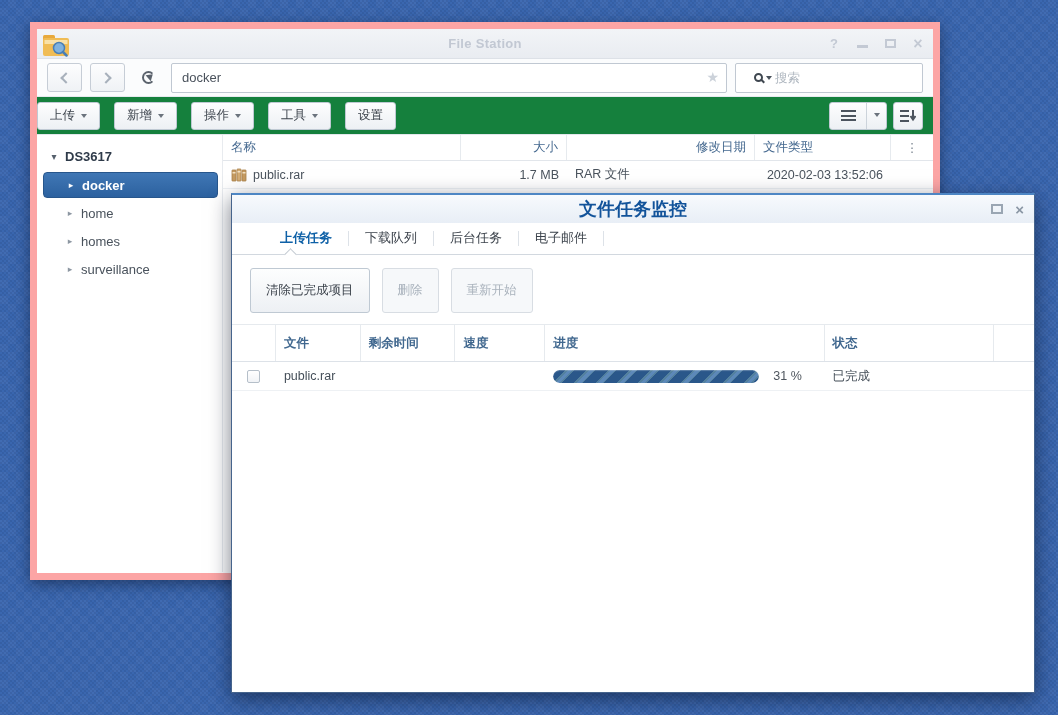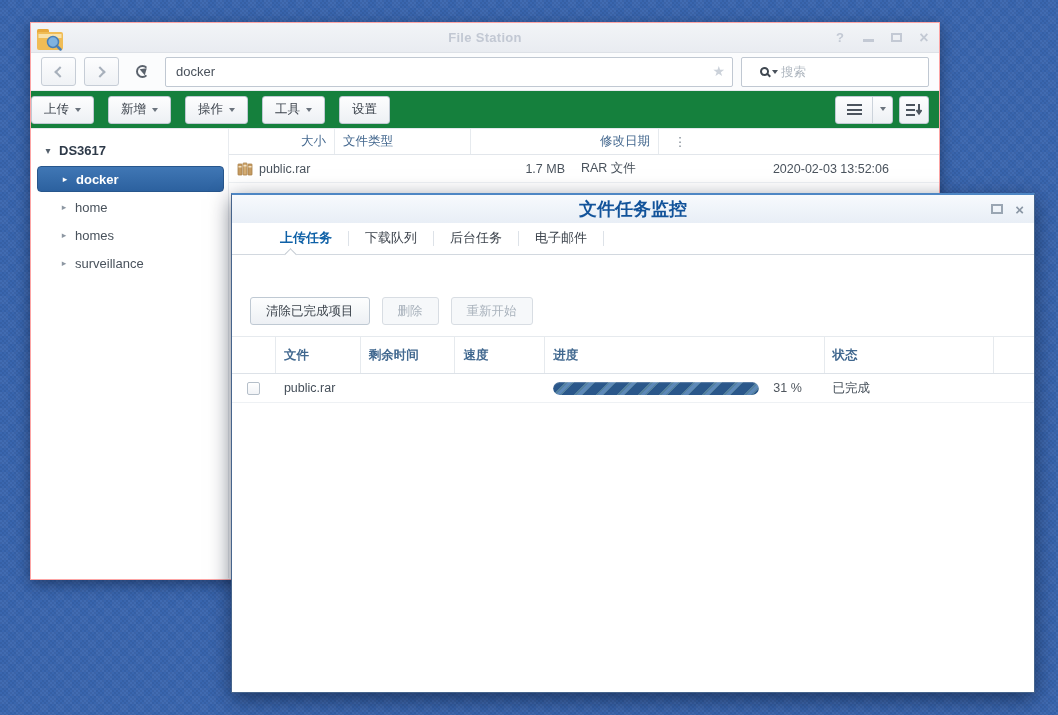--- a/index.html
+++ b/index.html
@@ -10,21 +10,21 @@
     background-image:
       conic-gradient(rgba(5,15,45,.09) 25%, transparent 0 50%, rgba(5,15,45,.09) 0 75%, transparent 0),
       conic-gradient(rgba(255,255,255,.035) 25%, transparent 0 50%, rgba(255,255,255,.035) 0 75%, transparent 0);
     background-size:4px 4px, 16px 16px;
     position:relative;
   }
 
   
   .fs-window {
     position:absolute; left:30px; top:22px; width:910px; height:558px;
-    background:#fff; border:1px solid #fca5a5;
+    background:#fff; border:7px solid #fca5a5;
     box-shadow:0 4px 14px rgba(8,18,40,.5);
   }
   .fs-titlebar {
     height:30px; background:linear-gradient(#f2f4f7,#e9ecf1);
     border-bottom:1px solid #dde1e7; position:relative;
     display:flex; align-items:center; justify-content:center;
   }
   .fs-title { font-size:13px; font-weight:bold; color:#c2c8d3; letter-spacing:.3px; }
   .fs-logo { position:absolute; left:5px; top:3px; width:28px; height:25px; }
   .win-controls { position:absolute; right:8px; top:0; height:100%; display:flex; align-items:center; gap:14px; }
@@ -120,22 +120,22 @@
   .dlg-ctl-x { color:#8b97a5; font-size:15px; font-weight:bold; line-height:1; }
 
   .dlg-tabs { display:flex; align-items:flex-end; height:32px; padding-left:32px; border-bottom:1px solid #d2d8df; position:relative; background:#fff; }
   .dlg-tab { width:84px; text-align:center; font-size:13px; color:#3b424b; padding:7px 0; position:relative; }
   .dlg-tab.active { color:#0f61a7; font-weight:bold; }
   .tab-div { width:1px; height:15px; background:#dde2e8; margin-bottom:8px; }
   .tab-notch { position:absolute; bottom:-5px; left:54px; width:9px; height:9px; background:#fff;
     border-left:1px solid #c2c9d1; border-top:1px solid #c2c9d1; transform:rotate(45deg); }
 
   .dlg-toolbar { padding:13px 18px 11px; display:flex; gap:12px; }
-  .dlg-btn { height:28px; border:1px solid #bfc9d3; border-radius:3px; background:linear-gradient(#fdfefe,#edf0f4);
-    padding:0 15px; font-size:12.5px; color:#3c434c; display:flex; align-items:center;margin-top:29px; }
+  .dlg-btn { height:45px; border:1px solid #bfc9d3; border-radius:3px; background:linear-gradient(#fdfefe,#edf0f4);
+    padding:0 15px; font-size:12.5px; color:#3c434c; display:flex; align-items:center; }
   .dlg-btn.disabled { color:#a9b2bc; border-color:#d8dde3; background:#f6f8fa; }
 
   .tm-header { display:flex; height:38px; align-items:center; border-top:1px solid #e6eaee; border-bottom:1px solid #dde2e8;
     font-size:12.5px; color:#41688f;font-weight:bold; }
   .tm-header .hc { height:100%; display:flex; align-items:center; border-right:1px solid #e6eaee; padding:0 8px; }
   .tm-row { display:flex; height:29px; align-items:center; font-size:12.5px; color:#454f59; border-bottom:1px solid #eef1f4; }
   .t-check { width:44px; justify-content:center; }
   .t-file { width:85px; } .t-rem { width:95px; } .t-spd { width:90px; }
   .t-prog { width:280px; } .t-stat { width:170px; } .t-extra { width:40px; border-right:none !important; }
   .checkbox { width:13px; height:13px; border:1px solid #b5bfc9; border-radius:2px; background:linear-gradient(#fff,#f1f3f6); }
@@ -249,23 +249,24 @@
         <span>homes</span>
       </div>
       <div class="tree-item">
         <span class="tri">▸</span>
         <span>surveillance</span>
       </div>
     </div>
 
     <div class="fs-list">
       <div class="list-header">
+        <span class="hc cell c-name">名称</span>
         <span class="hc cell c-size">大小</span>
+        <span class="hc cell c-date">修改日期</span>
         <span class="hc cell c-type">文件类型</span>
-        <span class="hc cell c-date">修改日期</span>
         <span class="hc cell c-menu">⋮</span>
       </div>
       <div class="list-row">
         <span class="cell c-name">
           <svg class="rar-ico" viewBox="0 0 16 16">
             <rect x="1" y="3" width="4" height="11" rx="0.5" fill="#c69c62" stroke="#a8804a" stroke-width="0.8"></rect>
             <rect x="6" y="2" width="4" height="12" rx="0.5" fill="#d4ad75" stroke="#a8804a" stroke-width="0.8"></rect>
             <rect x="11" y="3" width="4" height="11" rx="0.5" fill="#c69c62" stroke="#a8804a" stroke-width="0.8"></rect>
             <rect x="1.5" y="5" width="3" height="1.5" fill="#f3e2c3"></rect>
             <rect x="6.5" y="4" width="3" height="1.5" fill="#f3e2c3"></rect>

